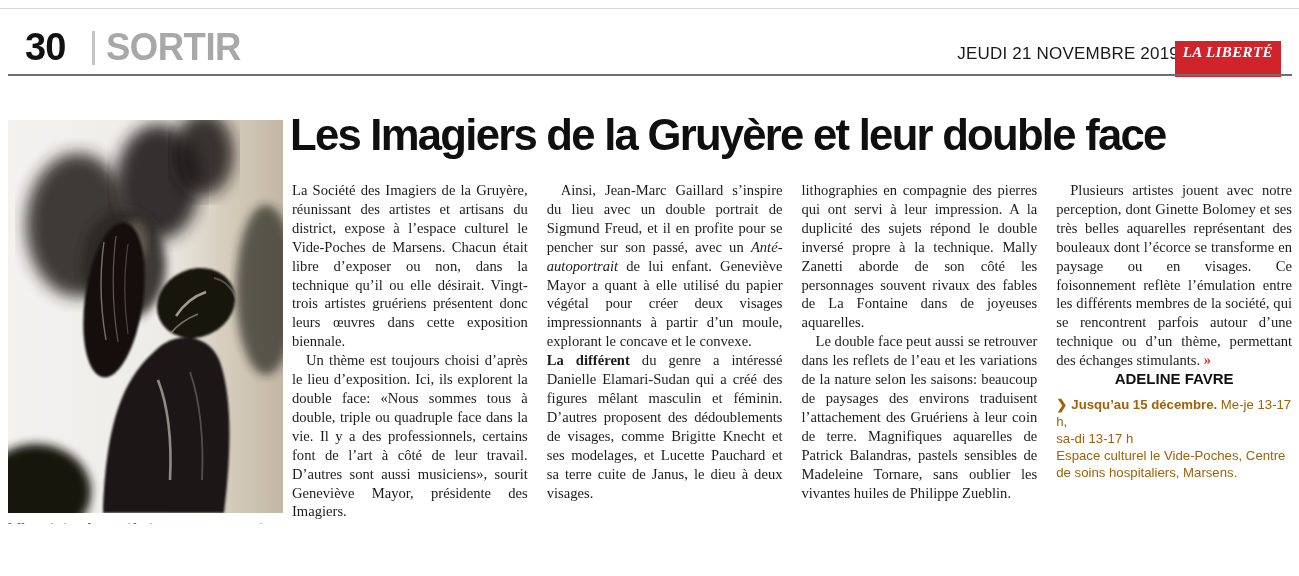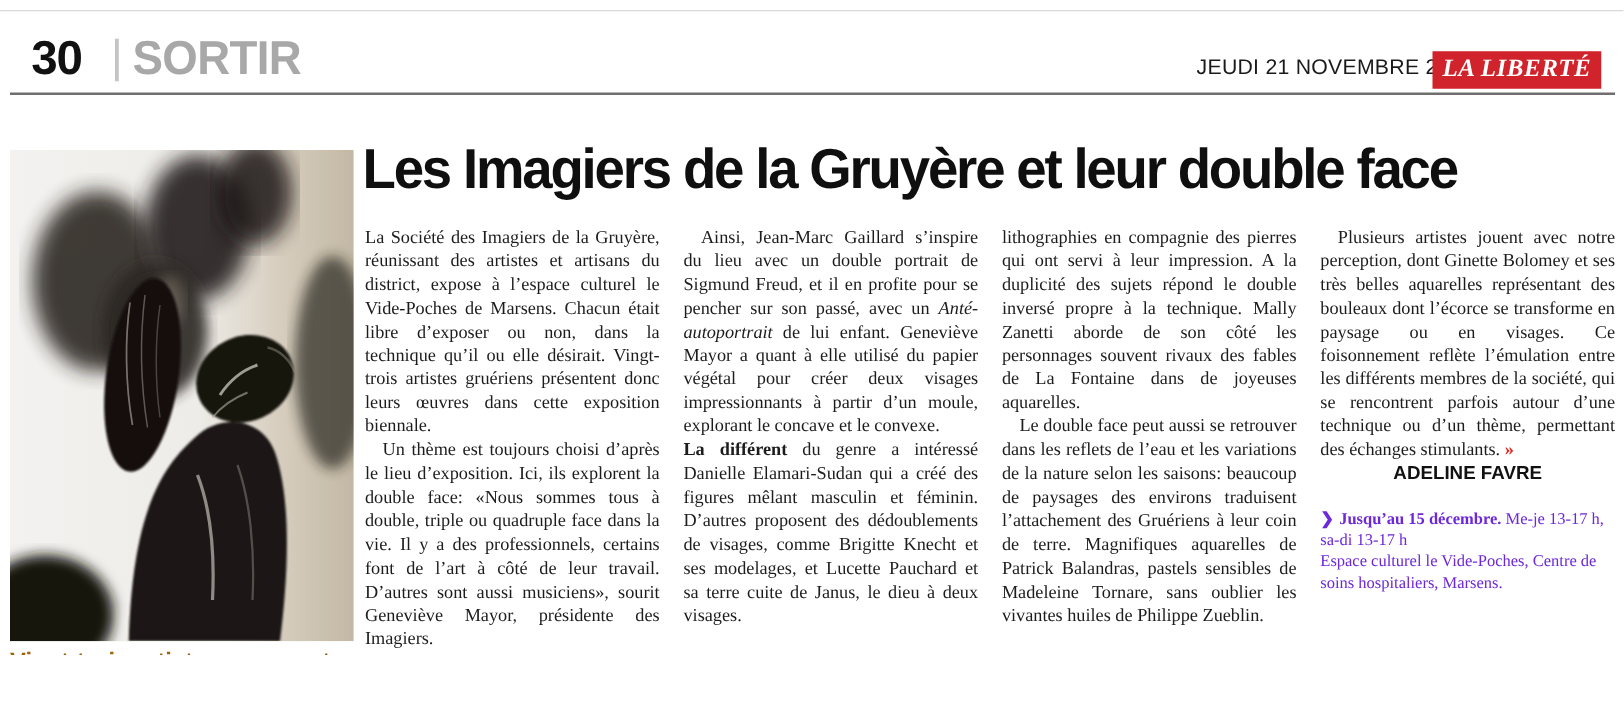--- a/index.html
+++ b/index.html
@@ -10,22 +10,22 @@
 
   
   .page-number{position:absolute;left:25px;top:26px;font-family:"Liberation Sans",sans-serif;
         font-weight:bold;font-size:38px;letter-spacing:-1px;color:#111;}
   .header-sep{position:absolute;left:92px;top:31px;width:3px;height:34px;background:#c4c4c4;}
   .section-title{position:absolute;left:106px;top:26px;font-family:"Liberation Sans",sans-serif;
         font-weight:bold;font-size:38px;letter-spacing:-0.5px;color:#a8a8a8;transform:scaleX(.96);transform-origin:left;}
   .issue-date{position:absolute;right:120px;top:44px;font-family:"Liberation Sans",sans-serif;
         font-size:17px;color:#1a1a1a;letter-spacing:.2px;}
   .brand-badge{position:absolute;right:18px;top:41px;background:#d0232b;color:#fff;
-        font-family:"Liberation Serif",serif;font-style:italic;font-weight:bold;font-size:20px;
-        padding:3px 8px 4px;letter-spacing:.4px;}
+        font-family:"Liberation Serif",serif;font-style:italic;font-weight:bold;font-size:15px;
+        padding:3px 8px 16px;letter-spacing:.4px;}
 
   
   .photo{position:absolute;left:8px;top:120px;width:275px;height:393px;overflow:hidden;background:#eceae6;}
   .caption{position:absolute;left:8px;top:519px;width:278px;font-family:"Liberation Sans",sans-serif;
         font-size:19px;color:#a16207;}
   .caption b{font-weight:bold;}
 
   
   .headline{position:absolute;left:290px;top:109px;width:1005px;font-family:"Liberation Sans",sans-serif;
         font-weight:bold;font-size:45px;letter-spacing:-1.8px;color:#0f0f0f;white-space:nowrap;
@@ -40,22 +40,22 @@
         text-align:left;margin-bottom:15px;color:#111;}
   .kicker .loc{color:#e2261b;}
   .kicker .sep{color:#1a1a1a;padding:0 2px;}
   .indent{text-indent:14px;}
   .gap-sm{margin-top:11px;}
   .gap-md{margin-top:19px;}
   .lead-bold{font-weight:bold;}
   .red-mark{color:#e2261b;font-weight:bold;}
   .byline{font-family:"Liberation Sans",sans-serif;font-weight:bold;font-size:15px;text-align:center;
         margin-top:5px;color:#111;}
-  .infobox{font-family:Liberation Serif, serif;font-size:13.2px;line-height:17px;text-align:left;
-        margin-top:17px;color:#6d28d9;}
+  .infobox{font-family:Liberation Sans, sans-serif;font-size:13.2px;line-height:17px;text-align:left;
+        margin-top:7px;color:#a16207;}
   .infobox .arrow{font-weight:bold;margin-right:4px;}
 
   
   .bottom-bar{position:absolute;left:285px;top:556px;width:1010px;height:6px;background:#a9a5a1;}
   .faint-line{position:absolute;left:905px;top:569px;width:394px;height:2px;background:#e6e4e1;}
 </style>
 </head>
 <body>
 
 <div class="page">

